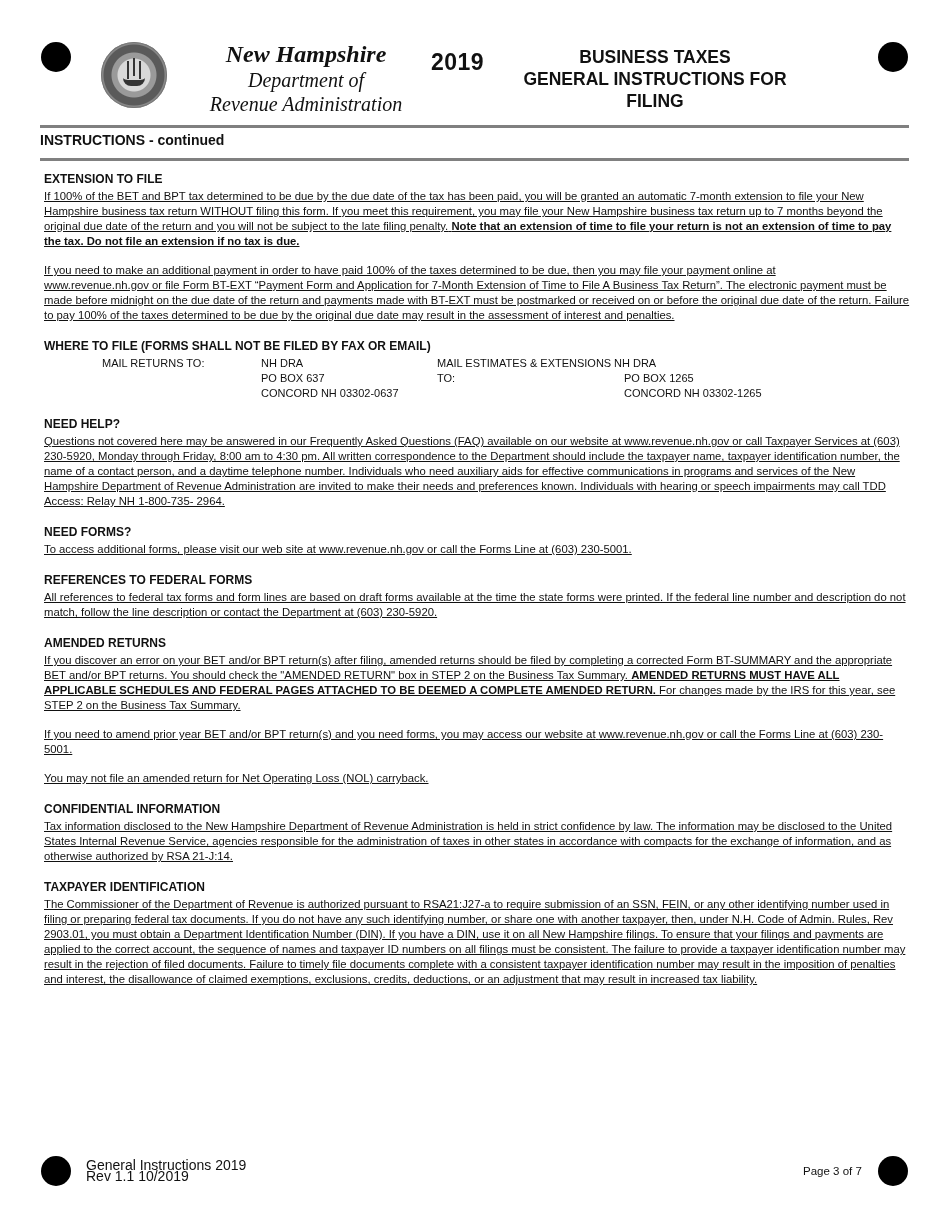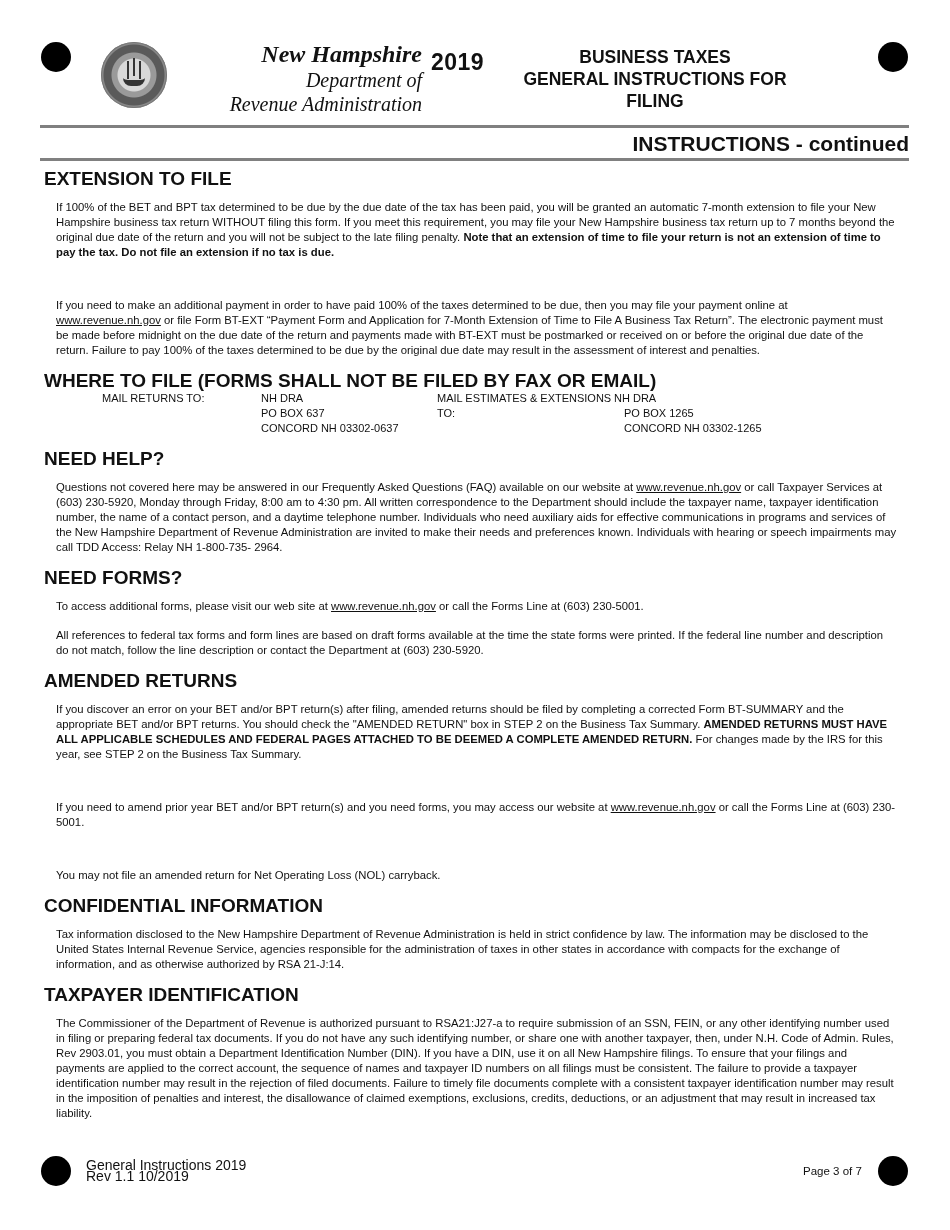--- a/index.html
+++ b/index.html
@@ -3,30 +3,30 @@
 <meta charset="utf-8">
 <style>
   html, body { margin:0; padding:0; background:#ffffff; }
   body { width:950px; height:1230px; position:relative; overflow:hidden; color:#111; font-family:"Liberation Sans", sans-serif; }
   .dot { position:absolute; width:30px; height:30px; border-radius:50%; background:#000; }
   .seal { position:absolute; left:101px; top:42px; width:66px; height:66px; border-radius:50%;
           background:radial-gradient(circle at 50% 50%, #d8d8d8 0 16px, #9a9a9a 17px 22px, #5a5a5a 23px 30px, #888 31px 33px);
           box-shadow:0 0 0 1px #777 inset; }
   .seal::after { content:""; position:absolute; left:22px; top:24px; width:22px; height:14px; border-bottom:6px solid #333; border-radius:0 0 8px 8px; }
   .seal::before { content:""; position:absolute; left:32px; top:16px; width:2px; height:18px; background:#333; box-shadow:-6px 3px 0 #333, 6px 3px 0 #333; }
-  .org { position:absolute; left:190px; top:40px; width:232px; text-align:right; font-family:"Liberation Serif", "DejaVu Serif", serif; }
+  .org { position:absolute; left:190px; top:40px; width:232px; text-align:center; font-family:"Liberation Serif", "DejaVu Serif", serif; }
   .org .l1 { font-size:24px; font-weight:bold; font-style:italic; line-height:28px; }
   .org .l2 { font-size:20px; font-style:italic; line-height:24px; }
   .year { position:absolute; left:431px; top:49px; font-size:23px; font-weight:bold; letter-spacing:0.5px; }
   .doctitle { position:absolute; left:495px; top:46px; width:320px; text-align:center; font-size:17.5px; font-weight:bold; line-height:22px; }
   .rule { position:absolute; left:40px; width:869px; height:3px; background:#808080; }
-  .banner { position:absolute; left:40px; top:132px; width:869px; text-align:right; font-size:21px; font-weight:bold; }
+  .banner { position:absolute; left:40px; top:132px; width:869px; text-align:left; font-size:14px; font-weight:bold; }
   .content { position:absolute; left:44px; top:170px; width:866px; font-size:11.3px; line-height:15px; }
-  h2 { font-size:19px; font-weight:bold; margin:0 0 1px 0; line-height:18px; }
-  p { margin:12px; }
+  h2 { font-size:12px; font-weight:bold; margin:0 0 1px 0; line-height:18px; }
+  p { margin:0;text-decoration:underline; }
   .sec { margin-bottom:14px; }
   .gap { height:14px; }
   a.link { color:#111; text-decoration:underline; }
   .addr { display:grid; grid-template-columns:159px 176px 187px 200px; font-size:11px; line-height:15px; margin-left:58px; }
   .footer-left { position:absolute; left:86px; top:1160px; font-size:14px; line-height:11px; }
   .footer-right { position:absolute; left:803px; top:1165px; font-size:11.5px; }
 </style>
 </head>
 <body>
 
@@ -82,20 +82,21 @@
     <h2>NEED HELP?</h2>
     <p><span>Questions not covered here may be answered in our Frequently Asked Questions (FAQ) available on our website at</span> <a class="link">www.revenue.nh.gov</a> <span>or call Taxpayer Services at (603) 230-5920, Monday through Friday, 8:00 am to 4:30 pm. All written correspondence to the Department should include the taxpayer name, taxpayer identification number, the name of a contact person, and a daytime telephone number. Individuals who need auxiliary aids for effective communications in programs and services of the New Hampshire Department of Revenue Administration are invited to make their needs and preferences known. Individuals with hearing or speech impairments may call TDD Access: Relay NH 1-800-735- 2964.</span></p>
   </div>
 
   <div class="sec">
     <h2>NEED FORMS?</h2>
     <p><span>To access additional forms, please visit our web site at</span> <a class="link">www.revenue.nh.gov</a> <span>or call the Forms Line at (603) 230-5001.</span></p>
   </div>
 
   <div class="sec">
+    <h2>REFERENCES TO FEDERAL FORMS</h2>
     <p>All references to federal tax forms and form lines are based on draft forms available at the time the state forms were printed. If the federal line number and description do not match, follow the line description or contact the Department at (603) 230-5920.</p>
   </div>
 
   <div class="sec">
     <h2>AMENDED RETURNS</h2>
     <p><span>If you discover an error on your BET and/or BPT return(s) after filing, amended returns should be filed by completing a corrected Form BT-SUMMARY and the appropriate BET and/or BPT returns. You should check the "AMENDED RETURN" box in STEP 2 on the Business Tax Summary.</span> <b>AMENDED RETURNS MUST HAVE ALL APPLICABLE SCHEDULES AND FEDERAL PAGES ATTACHED TO BE DEEMED A COMPLETE AMENDED RETURN.</b> <span>For changes made by the IRS for this year, see STEP 2 on the Business Tax Summary.</span></p>
     <div class="gap"></div>
     <p><span>If you need to amend prior year BET and/or BPT return(s) and you need forms, you may access our website at</span> <a class="link">www.revenue.nh.gov</a> <span>or call the Forms Line at (603) 230-5001.</span></p>
     <div class="gap"></div>
     <p>You may not file an amended return for Net Operating Loss (NOL) carryback.</p>

